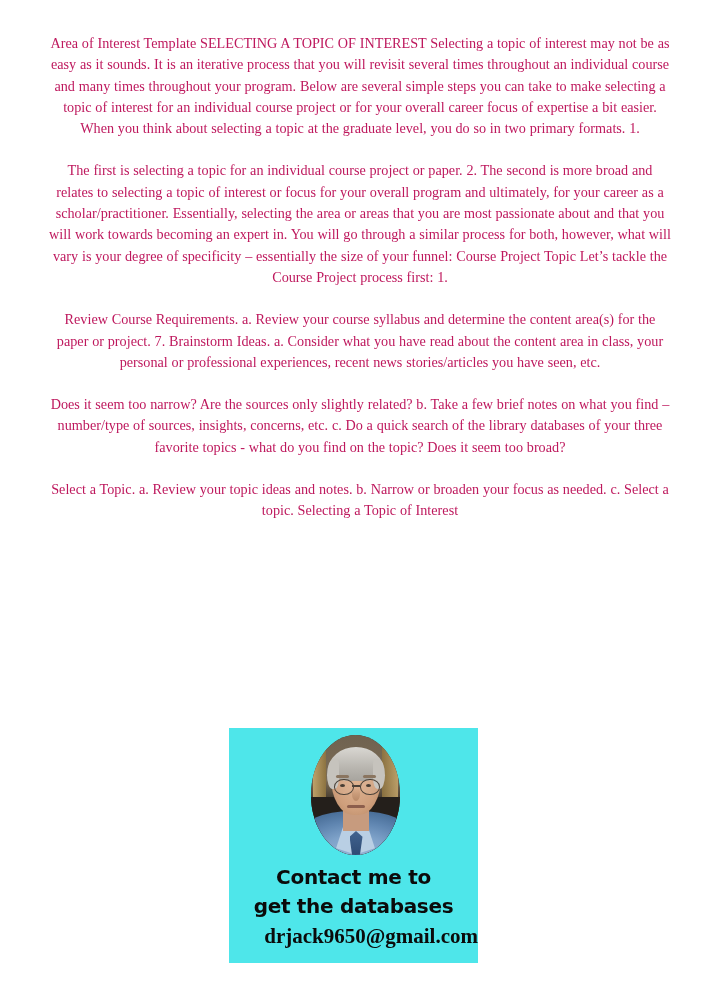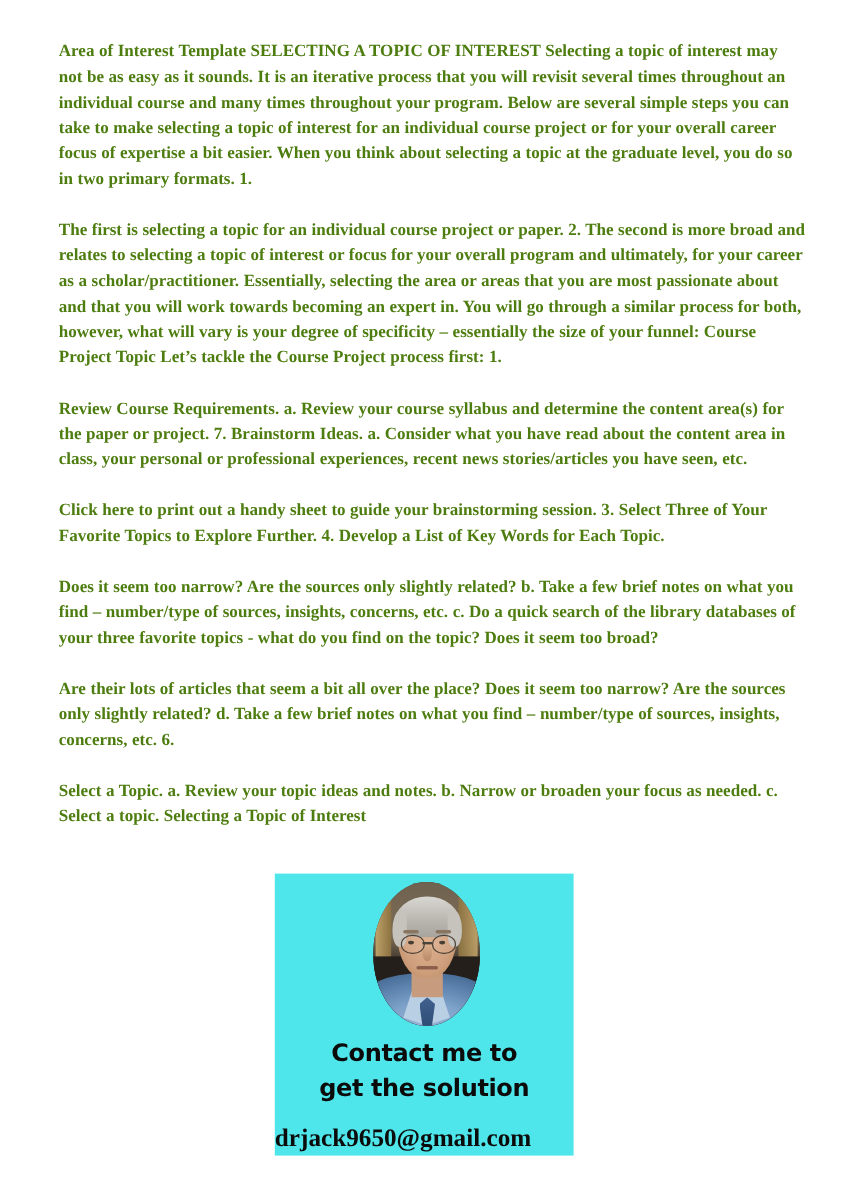--- a/index.html
+++ b/index.html
@@ -28,25 +28,25 @@
     position: absolute;
     left: 49px;
     top: 33px;
     width: 622px;
   }
 
   .para {
     margin: 0 0 21px 0;
     font-size: 14.2px;
     line-height: 21.3px;
-    color: #4d7c0f;
-    text-align: left;
+    color: #be185d;
+    text-align: center;
     letter-spacing: 0.01px;
     word-spacing: 0.2px;
-    font-weight: bold;
+    font-weight: normal;
   }
   .para:last-child { margin-bottom: 0; }
 
   
   #contact-card {
     position: absolute;
     left: 229px;
     top: 728px;
     width: 249px;
     height: 235px;
@@ -201,41 +201,39 @@
     font-family: "DejaVu Sans", "Liberation Sans", sans-serif;
     font-weight: bold;
     font-size: 20px;
     line-height: 29px;
     color: #0b0b0b;
     letter-spacing: -0.3px;
   }
   #contact-email {
     position: absolute;
     left: 0; right: 0;
-    top: 208px;
-    text-align: left;
+    top: 196px;
+    text-align: right;
     font-family: "Liberation Serif", "DejaVu Serif", serif;
     font-weight: bold;
     font-size: 21px;
     line-height: 25px;
     color: #0b0b0b;
   }
 </style>
 </head>
 <body>
 
 <div id="page">
 
   <div id="doc-body">
     <p class="para">Area of Interest Template SELECTING A TOPIC OF INTEREST Selecting a topic of interest may not be as easy as it sounds. It is an iterative process that you will revisit several times throughout an individual course and many times throughout your program. Below are several simple steps you can take to make selecting a topic of interest for an individual course project or for your overall career focus of expertise a bit easier. When you think about selecting a topic at the graduate level, you do so in two primary formats. 1.</p>
     <p class="para">The first is selecting a topic for an individual course project or paper. 2. The second is more broad and relates to selecting a topic of interest or focus for your overall program and ultimately, for your career as a scholar/practitioner. Essentially, selecting the area or areas that you are most passionate about and that you will work towards becoming an expert in. You will go through a similar process for both, however, what will vary is your degree of specificity – essentially the size of your funnel: Course Project Topic Let’s tackle the Course Project process first: 1.</p>
     <p class="para">Review Course Requirements. a. Review your course syllabus and determine the content area(s) for the paper or project. 7. Brainstorm Ideas. a. Consider what you have read about the content area in class, your personal or professional experiences, recent news stories/articles you have seen, etc.</p>
-    <p class="para">Click here to print out a handy sheet to guide your brainstorming session. 3. Select Three of Your Favorite Topics to Explore Further. 4. Develop a List of Key Words for Each Topic.</p>
     <p class="para">Does it seem too narrow? Are the sources only slightly related? b. Take a few brief notes on what you find – number/type of sources, insights, concerns, etc. c. Do a quick search of the library databases of your three favorite topics - what do you find on the topic? Does it seem too broad?</p>
-    <p class="para">Are their lots of articles that seem a bit all over the place? Does it seem too narrow? Are the sources only slightly related? d. Take a few brief notes on what you find – number/type of sources, insights, concerns, etc. 6.</p>
     <p class="para">Select a Topic. a. Review your topic ideas and notes. b. Narrow or broaden your focus as needed. c. Select a topic. Selecting a Topic of Interest</p>
   </div>
 
   <div id="contact-card" style="background: rgb(78, 230, 234);">
 
     <div id="portrait-wrap">
       <div class="ph-bg"></div>
       <div class="ph-frame-l"></div>
       <div class="ph-frame-r"></div>
       <div class="ph-dark-band"></div>
@@ -254,20 +252,20 @@
       <div class="ph-eye-r"></div>
       <div class="ph-glass-l"></div>
       <div class="ph-glass-r"></div>
       <div class="ph-bridge"></div>
       <div class="ph-nose"></div>
       <div class="ph-mouth"></div>
     </div>
 
     <div id="contact-lines">
       <div class="contact-line">Contact me to</div>
-      <div class="contact-line">get the solution</div>
+      <div class="contact-line">get the databases</div>
     </div>
 
     <div id="contact-email">drjack9650@gmail.com</div>
 
   </div>
 
 </div>
 
 </body></html>

